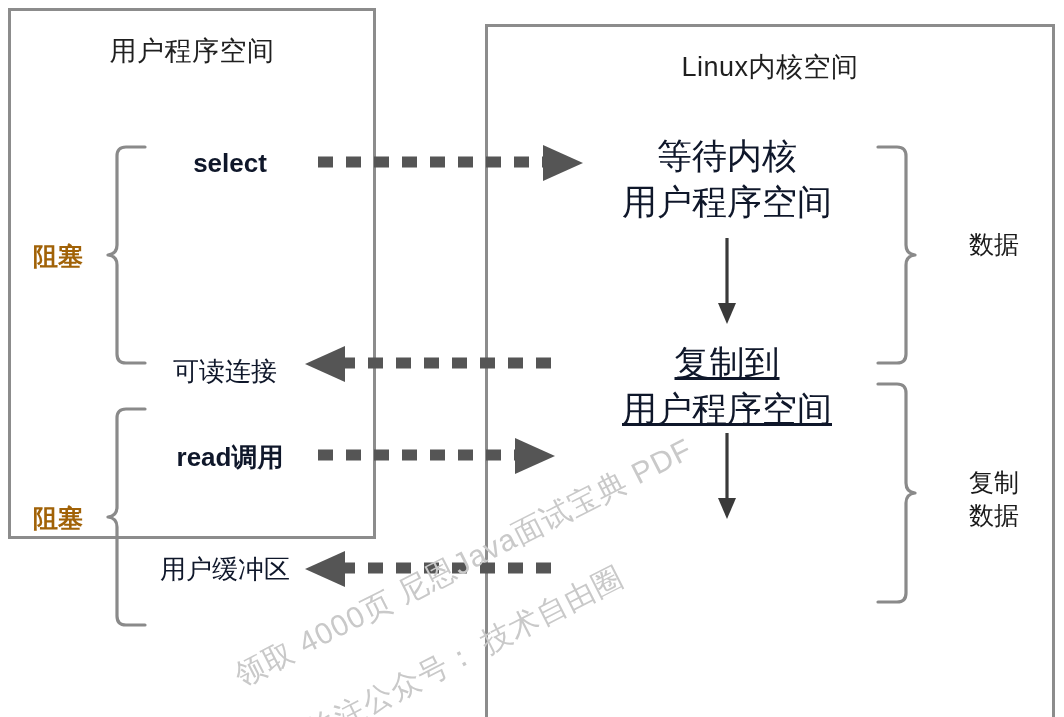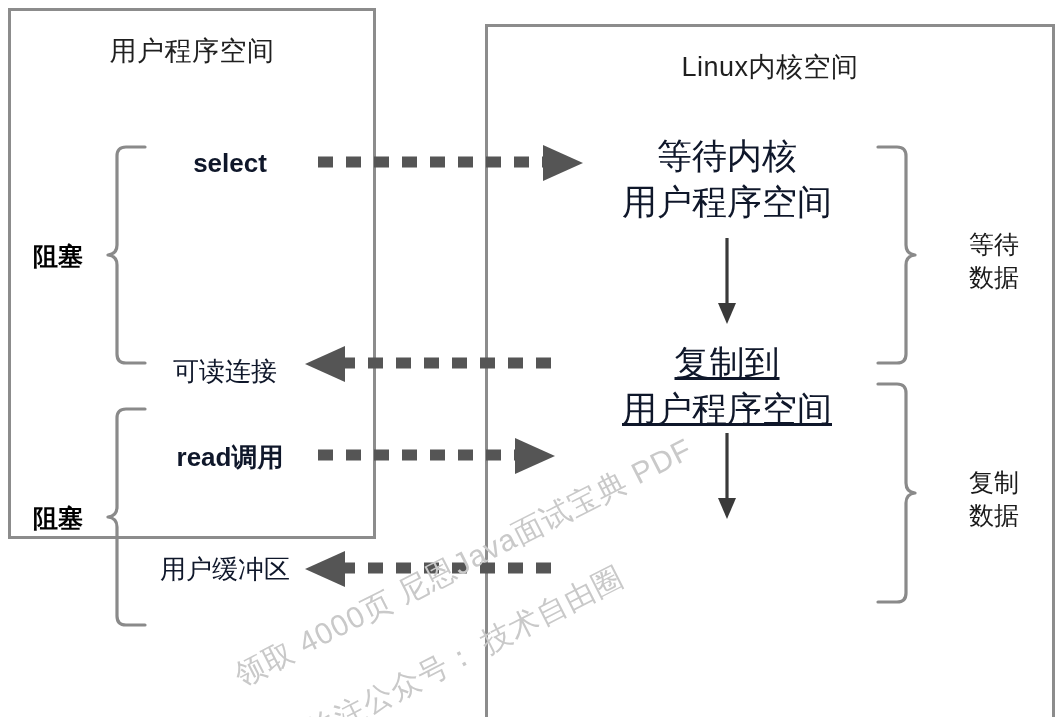--- a/index.html
+++ b/index.html
@@ -63,21 +63,21 @@
     font-size: 26px;
   }
   .lbl-kernel {
     font-size: 35px;
     line-height: 1.3;
   }
   .brace-label {
     position: absolute;
     font-size: 25px;
     font-weight: bold;
-    color: #000000;
+    color: #a16207;
     text-align: center;
     white-space: nowrap;
     line-height: 1.3;
   }
   .brace-label.normal {
     font-weight: normal;
     color: #1a1a1a;
   }
   svg.layer {
     position: absolute;
@@ -177,21 +177,20 @@
     <div>用户程序空间</div>
   </div>
 
   <div class="node-label lbl-kernel" style="left:607px; top:340px; width:240px;text-decoration:underline;">
     <div>复制到</div>
     <div>用户程序空间</div>
   </div>
 
 
   <div class="brace-label normal" style="left:946px; top:228px; width:96px;">
-    <div>等待</div>
     <div>数据</div>
   </div>
 
   <div class="brace-label normal" style="left:946px; top:466px; width:96px;">
     <div>复制</div>
     <div>数据</div>
   </div>
 
   <div class="watermark" id="wm-1">领取 4000页 尼恩Java面试宝典 PDF</div>
   <div class="watermark" id="wm-2">关注公众号： 技术自由圈</div>

